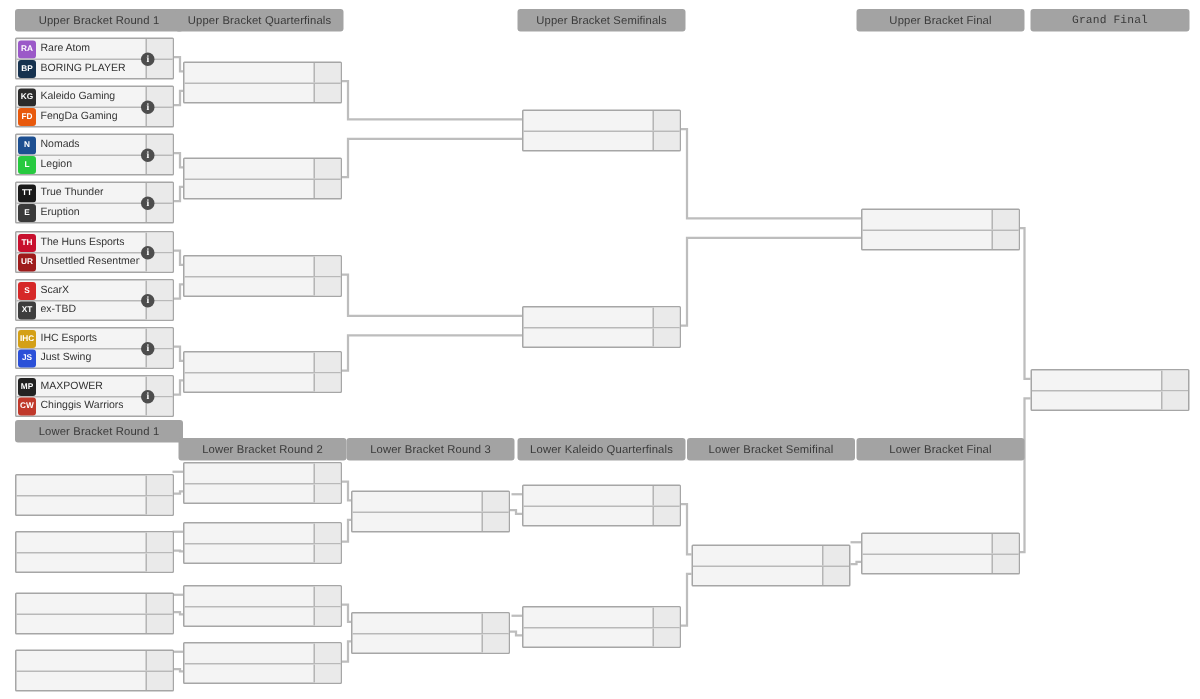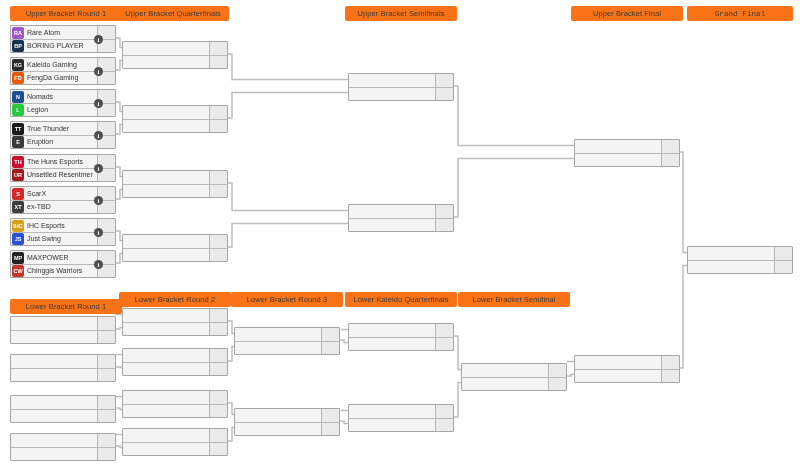--- a/index.html
+++ b/index.html
@@ -2,21 +2,21 @@
 <html><head>
 <meta charset="utf-8">
 <style>
   html,body{margin:0;padding:0;background:#ffffff;}
   #stage{
     position:relative;width:800px;height:466px;background:#ffffff;
     font-family:"Liberation Sans",sans-serif;overflow:hidden;
   }
   svg.connectors{position:absolute;left:0;top:0;pointer-events:none;}
   .rh{
-    position:absolute;height:15px;width:112px;background:#f97316;color:#3a3a3a;
+    position:absolute;height:15px;width:112px;background:#a3a3a3;color:#3a3a3a;
     font-size:7.5px;display:flex;align-items:center;justify-content:center;
     border-radius:2px;white-space:nowrap;letter-spacing:0.1px;
   }
   .rh.narrow{width:106px;font-family:Liberation Mono, monospace;}
   .match{
     position:absolute;width:106px;height:28px;border:1px solid #a6a6a6;
     background:#f4f4f4;box-sizing:border-box;border-radius:1px;
   }
   .row{position:relative;height:13px;display:flex;align-items:center;box-sizing:border-box;}
   .row + .row{border-top:1px solid #b9b9b9;}
@@ -97,25 +97,26 @@
       <path d="M567,361.5 L574,361.5"></path>
     </g>
   </svg>
 
   <div class="rh" style="left:10px;top:6px">Upper Bracket Round 1</div>
   <div class="rh" style="left:117px;top:6px">Upper Bracket Quarterfinals</div>
   <div class="rh" style="left:571px;top:6px">Upper Bracket Final</div>
   <div class="rh" style="left:345px;top:6px">Upper Bracket Semifinals</div>
   <div class="rh narrow" style="left:687px;top:6px">Grand Final</div>
 
-  <div class="rh" style="left:10px;top:299px">Lower Bracket Round 1</div>
+  <div class="rh" style="left:10px;top:280px">Lower Bracket Round 1</div>
   <div class="rh" style="left:119px;top:292px">Lower Bracket Round 2</div>
   <div class="rh" style="left:231px;top:292px">Lower Bracket Round 3</div>
   <div class="rh" style="left:345px;top:292px">Lower Kaleido Quarterfinals</div>
   <div class="rh" style="left:458px;top:292px">Lower Bracket Semifinal</div>
+  <div class="rh" style="left:571px;top:292px">Lower Bracket Final</div>
 
   <div class="match" style="left:10px;top:25px">
     <div class="row">
       <span class="logo" style="background: rgb(155, 89, 200);">RA</span>
       <span class="tname">Rare Atom</span>
       <span class="score"></span>
     </div>
     <div class="row">
       <span class="logo" style="background: rgb(22, 50, 79);">BP</span>
       <span class="tname">BORING PLAYER</span>

